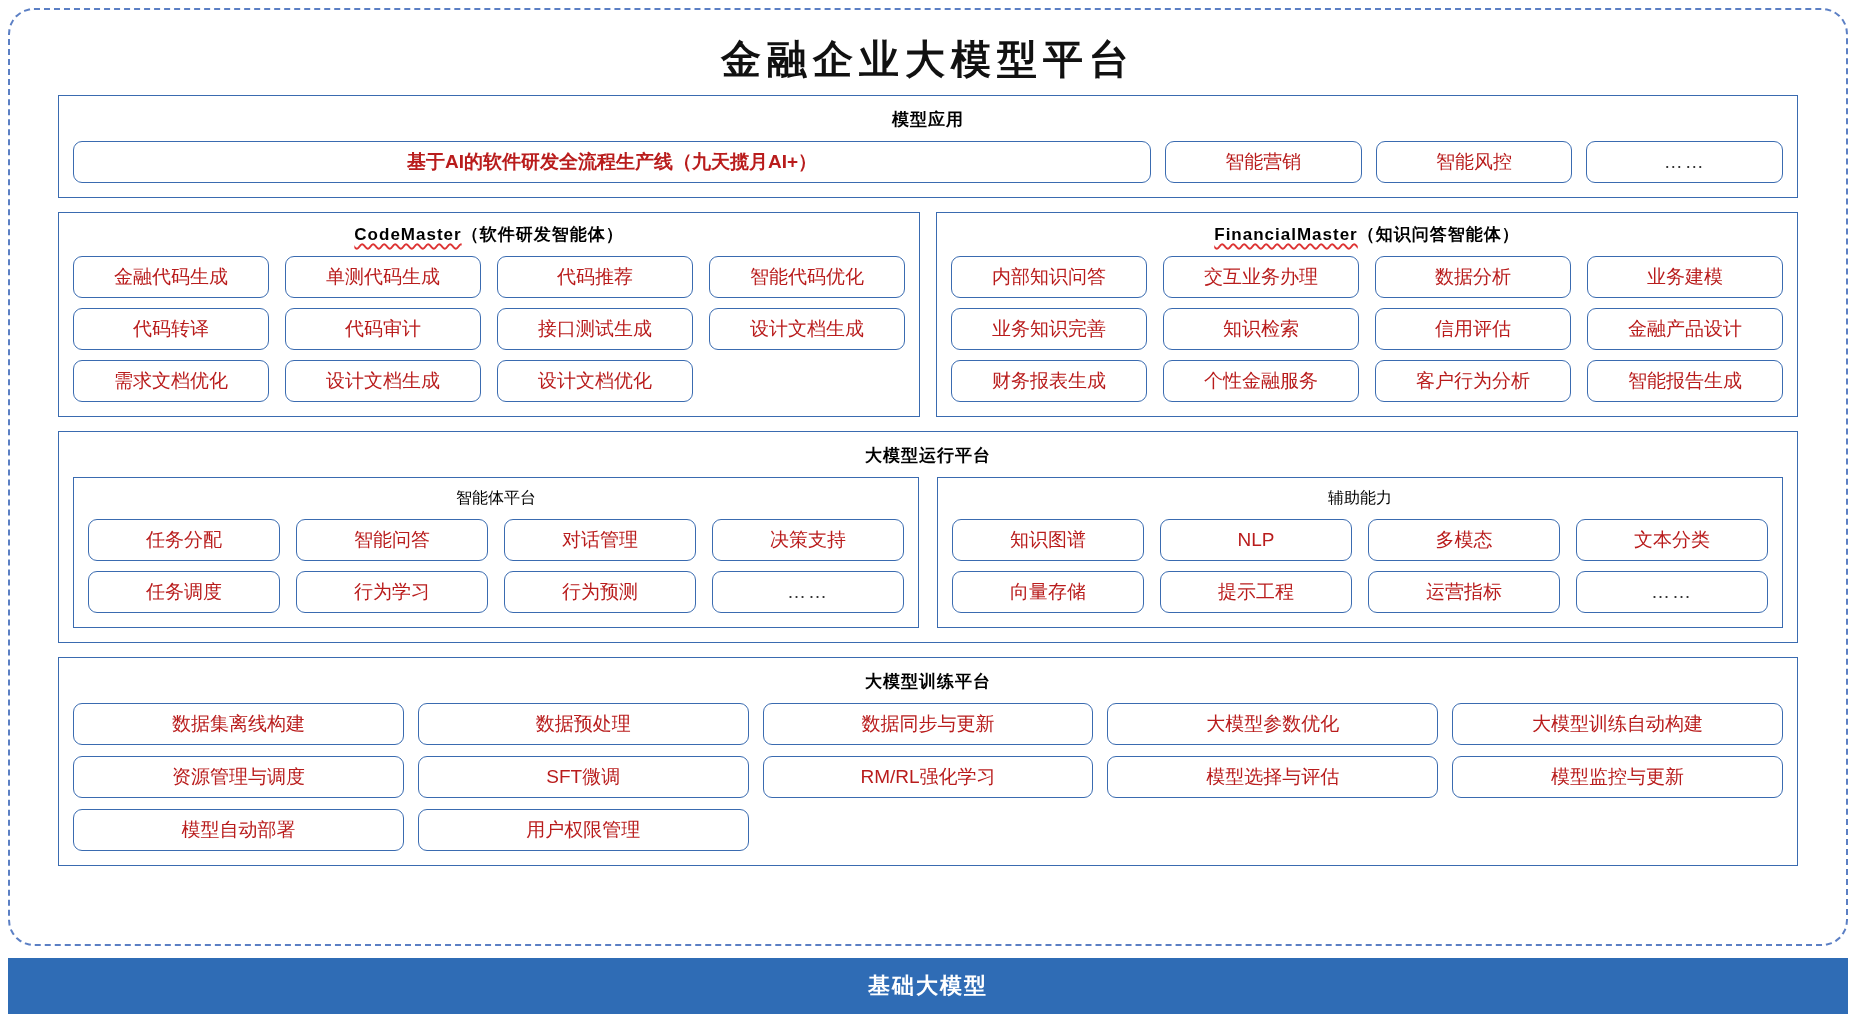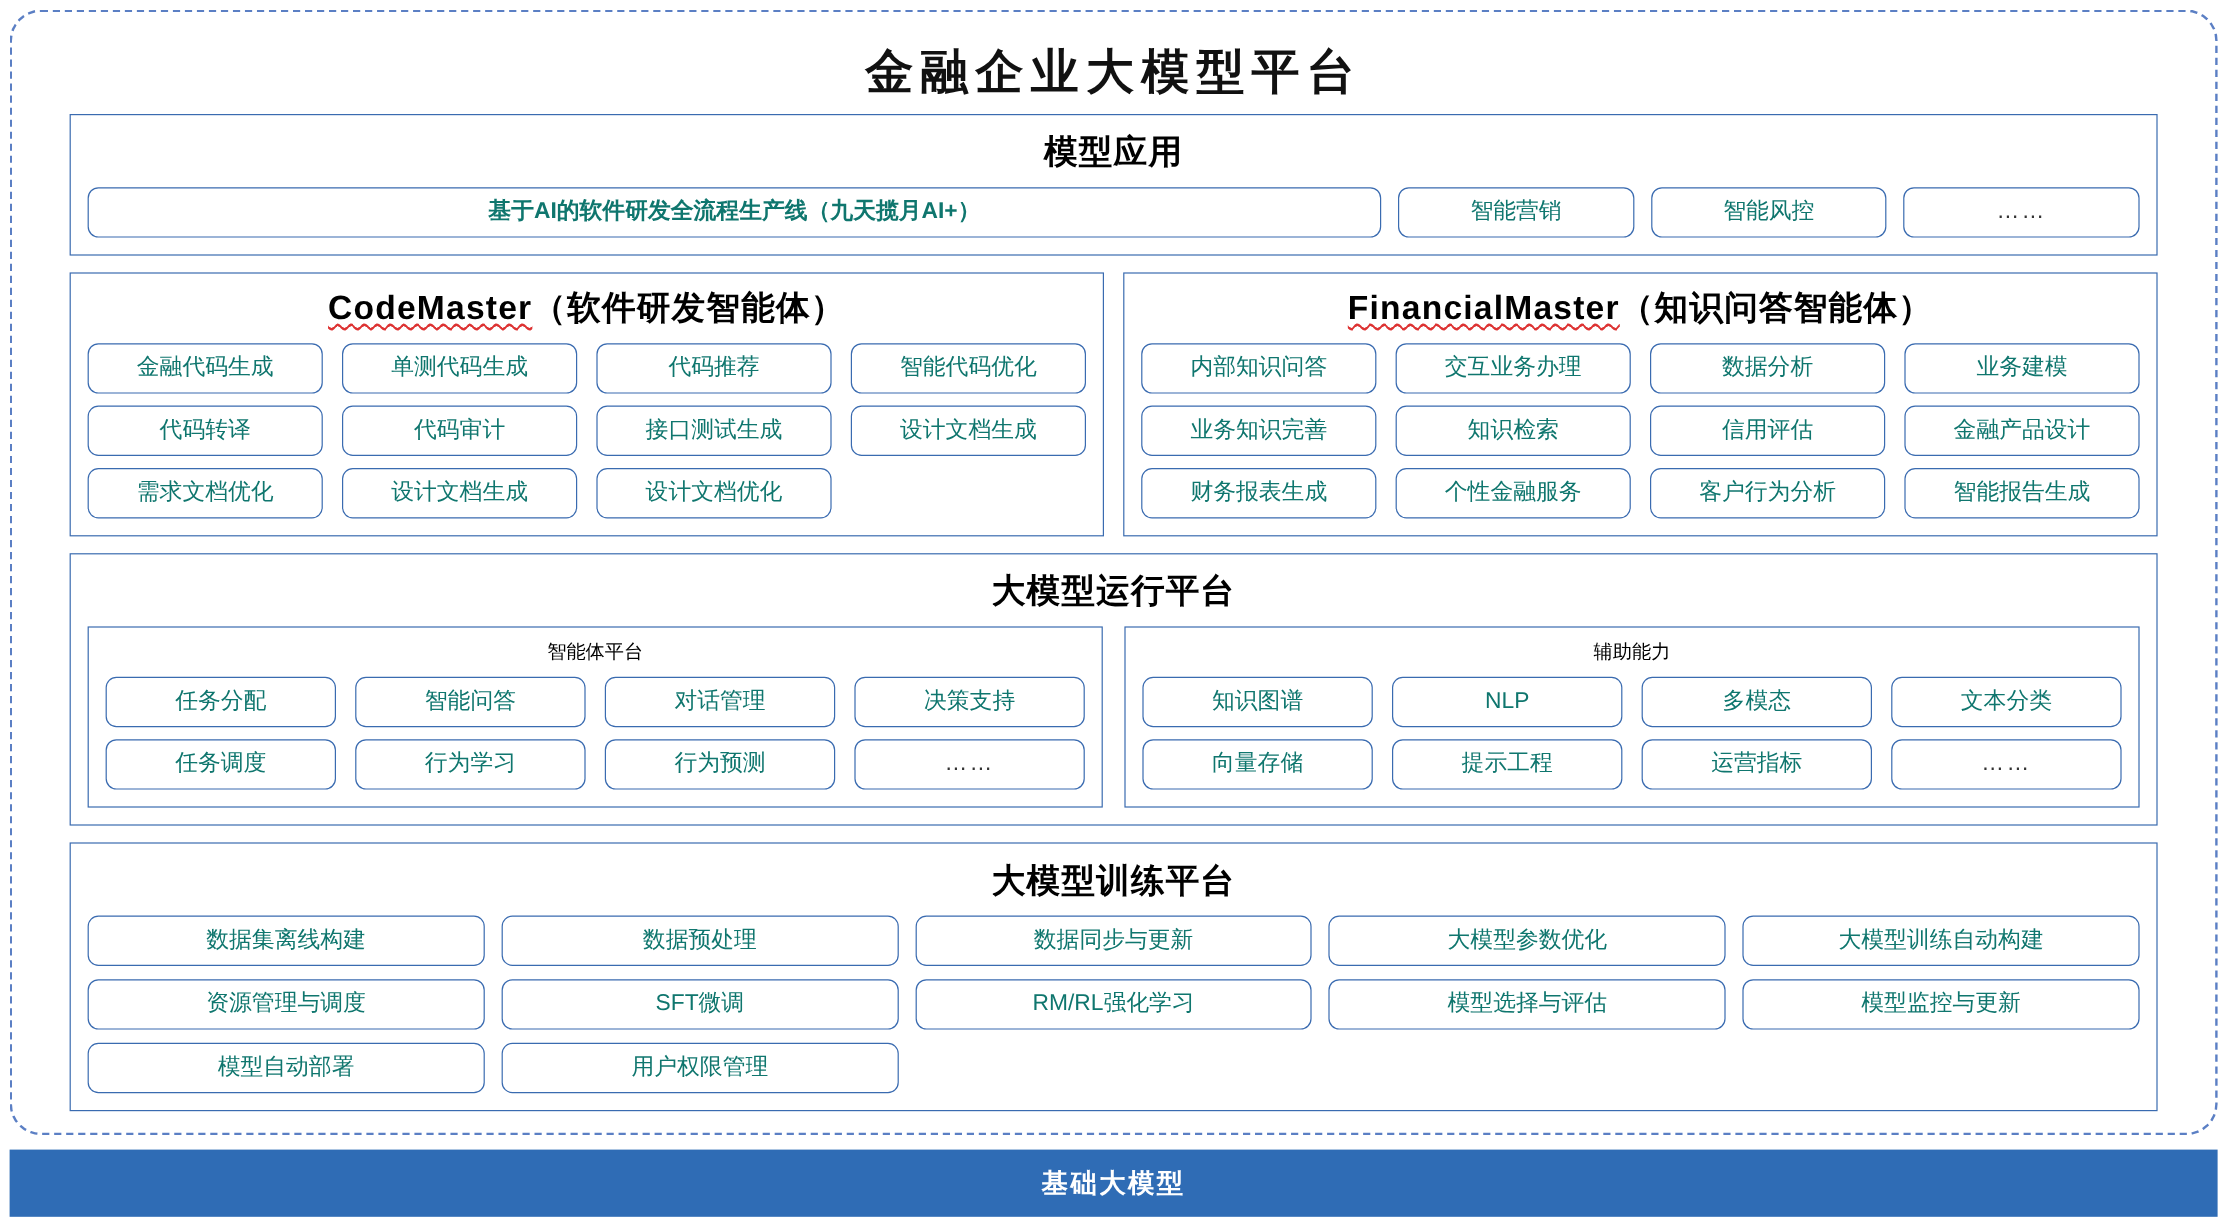--- a/index.html
+++ b/index.html
@@ -46,21 +46,21 @@
 
   .section {
     box-sizing: border-box;
     border: 1.6px solid #3a6bb0;
     background: #ffffff;
     margin: 0 48px 14px 48px;
     padding: 10px 14px 14px 14px;
   }
   .section-title {
     text-align: center;
-    font-size: 28px;
+    font-size: 17px;
     font-weight: 700;
     margin: 2px 0 10px 0;
     letter-spacing: 1px;
   }
   .section-title .spell {
     text-decoration: underline;
     text-decoration-color: #d33;
     text-decoration-style: wavy;
     text-decoration-thickness: 1.5px;
     text-underline-offset: 3px;
@@ -69,21 +69,21 @@
   
   .pill {
     box-sizing: border-box;
     border: 1.4px solid #3a6bb0;
     border-radius: 9px;
     background: #ffffff;
     height: 42px;
     line-height: 40px;
     text-align: center;
     font-size: 19px;
-    color: #0f766e;
+    color: #b91c1c;
     white-space: nowrap;
     overflow: hidden;
   }
   .pill.ellipsis { color: #333; letter-spacing: 2px; }
 
   
   .apps-row {
     display: flex;
     gap: 14px;
     align-items: stretch;

